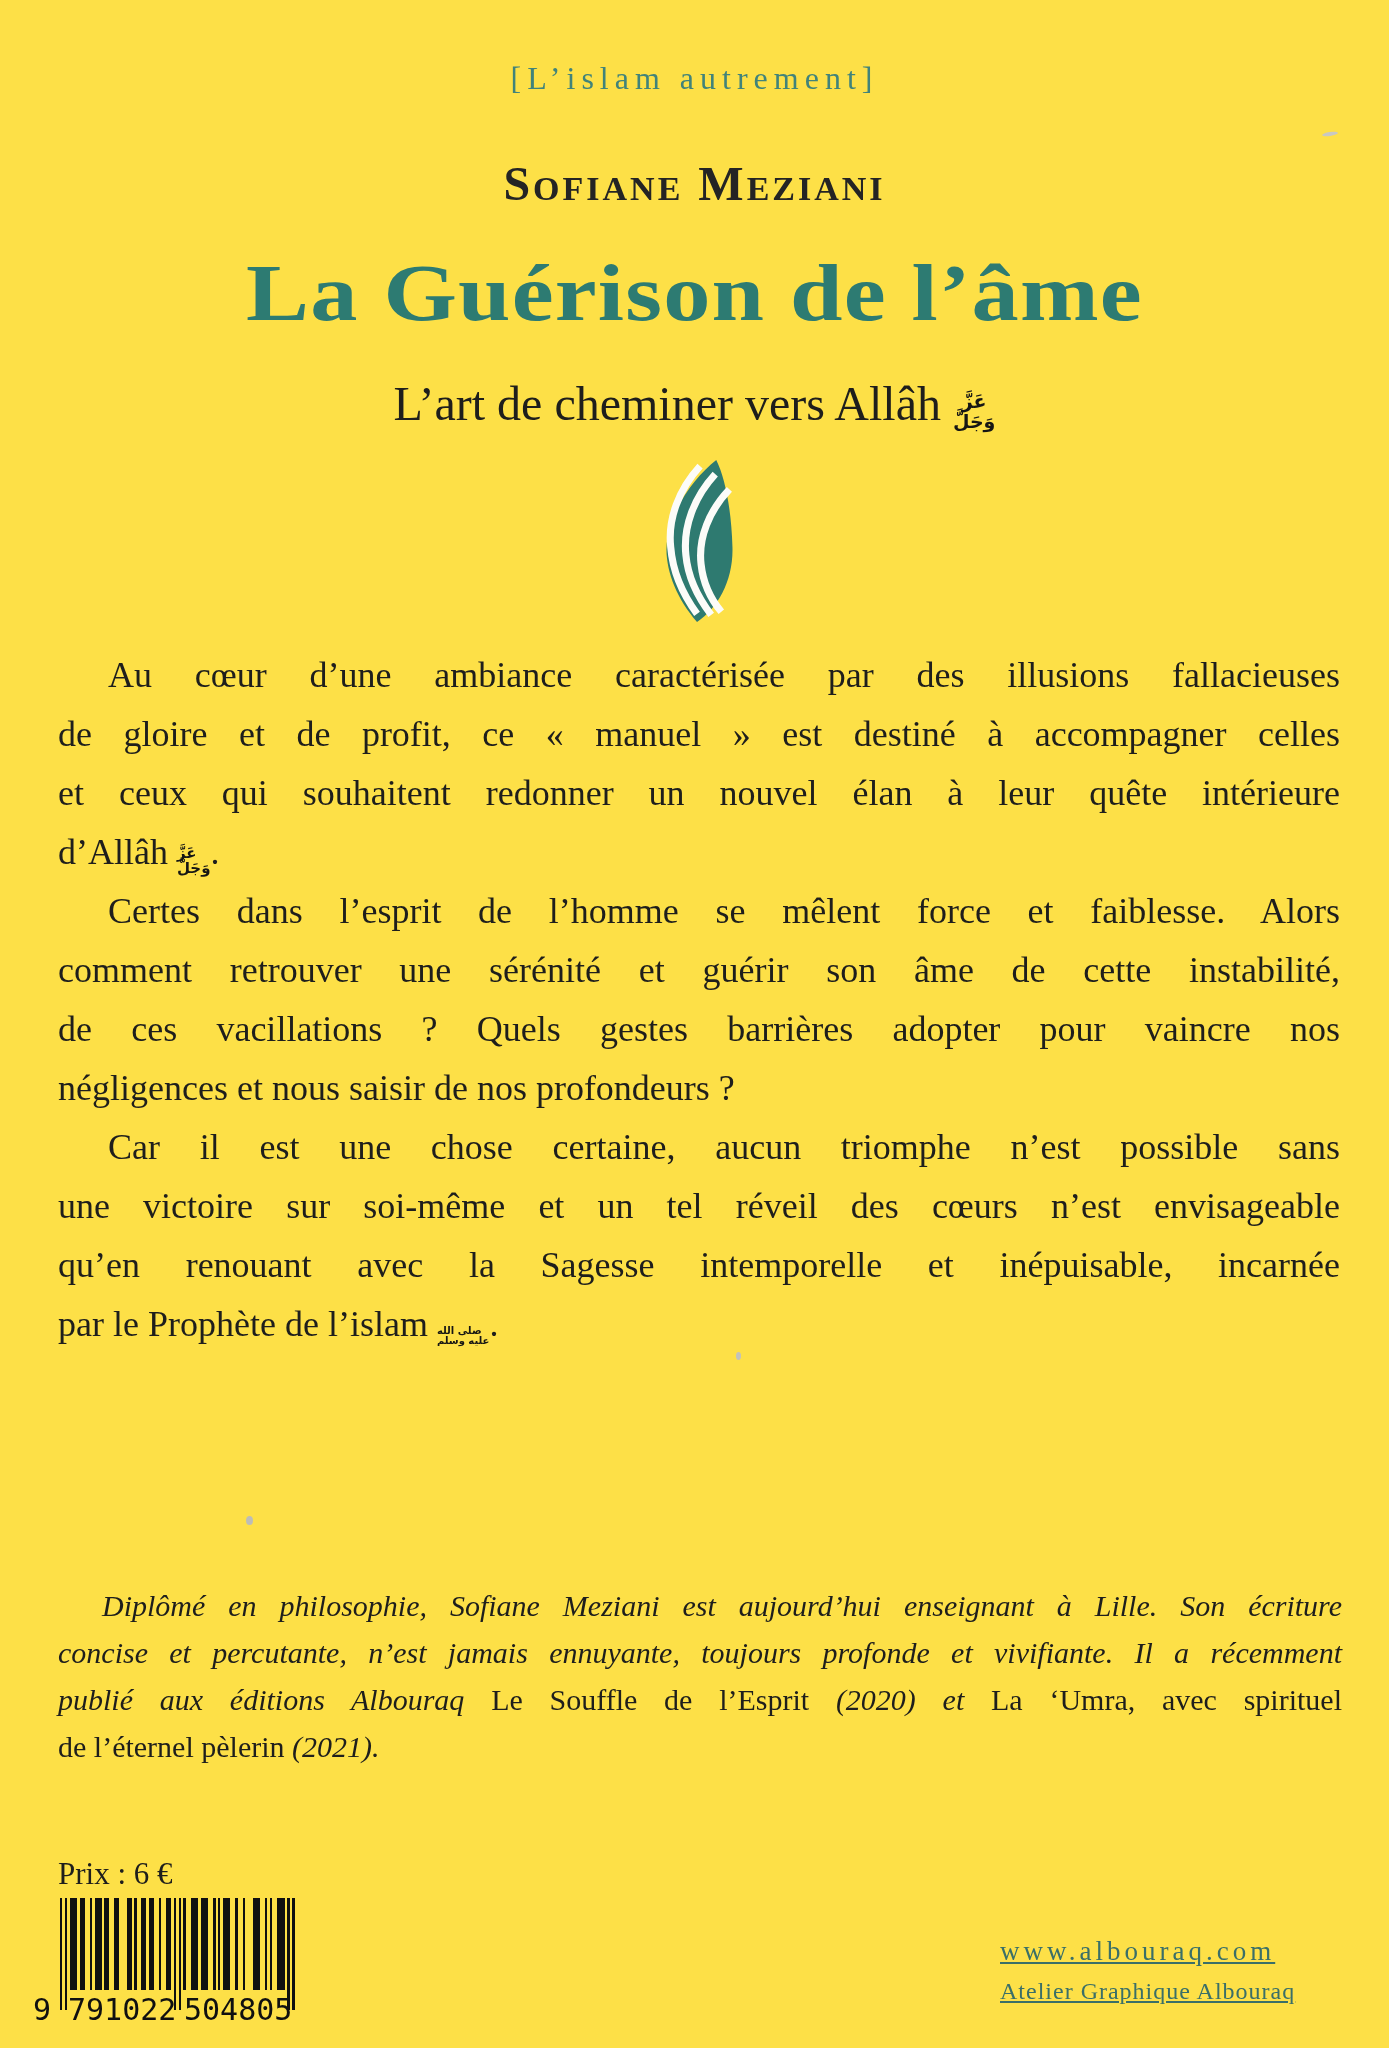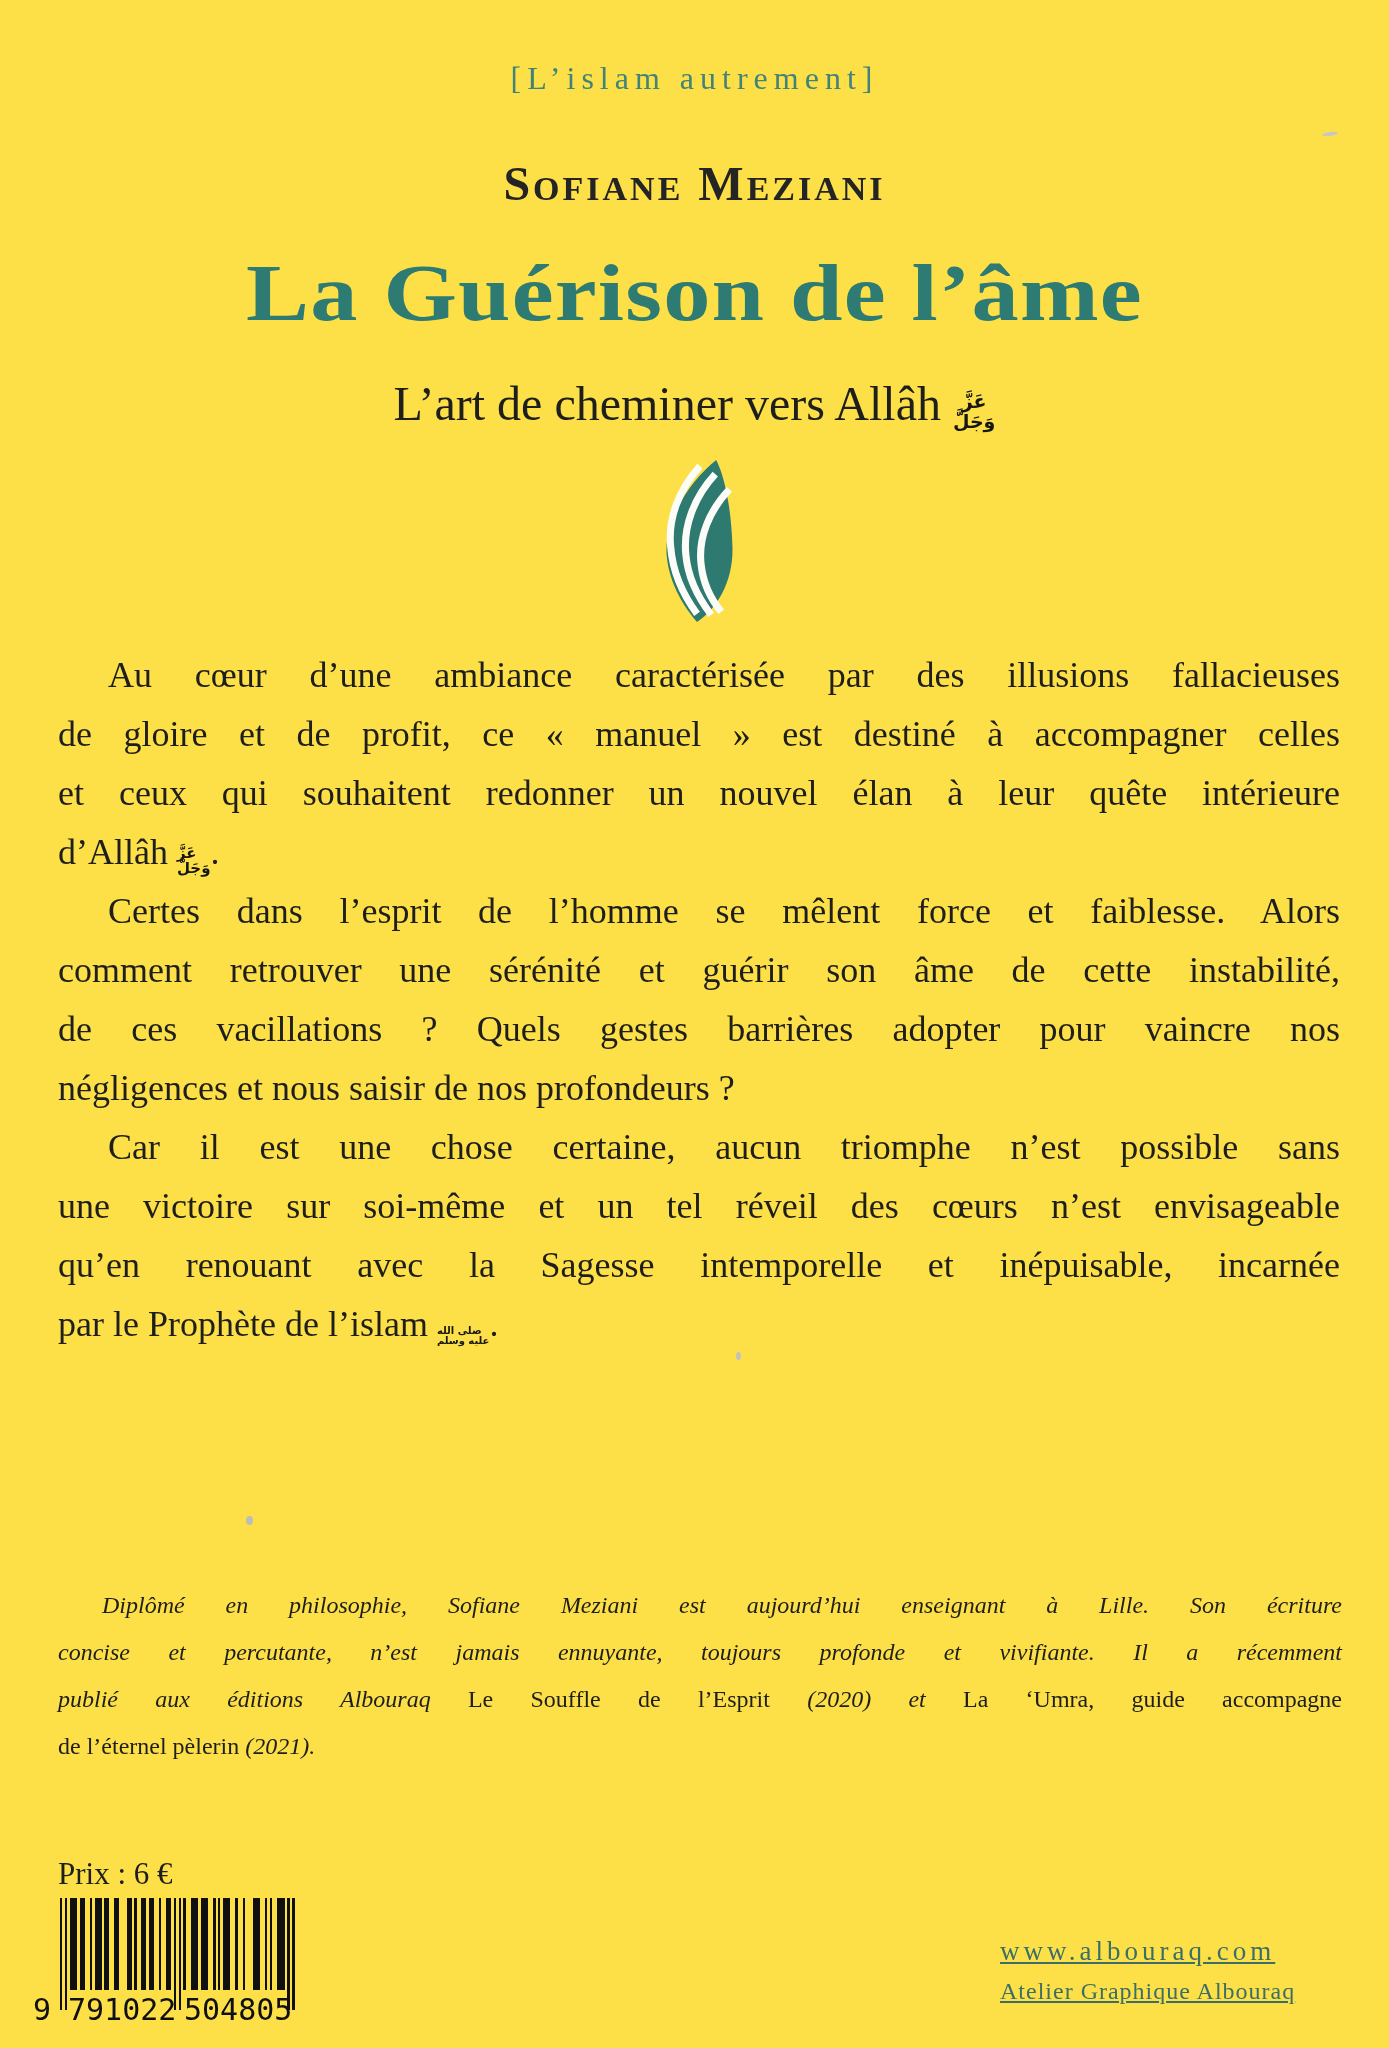--- a/index.html
+++ b/index.html
@@ -70,21 +70,21 @@
     text-align-last:justify;
     hyphens:none;
   }
   .tline.last{text-align-last:left;}
   .tline.first{text-indent:50px;}
   .bodytext .astack{font-size:15px;line-height:1.0;vertical-align:-9px;}
   .astack.small{font-size:10px;vertical-align:-8px;}
   
   .bio{
     position:absolute;top:1582px;left:58px;width:1284px;
-    font-size:24px;line-height:47px;
+    font-size:30px;line-height:47px;
     font-style:italic;
   }
   .bio .tline.first{text-indent:44px;}
   .rm{font-style:normal;}
   
   .price{
     position:absolute;top:1856px;left:58px;
     font-size:31px;
   }
   .barcode{
@@ -158,21 +158,21 @@
         <div class="tline first">Car il est une chose certaine, aucun triomphe n’est possible sans</div>
         <div class="tline">une victoire sur soi-même et un tel réveil des cœurs n’est envisageable</div>
         <div class="tline">qu’en renouant avec la Sagesse intemporelle et inépuisable, incarnée</div>
         <div class="tline last">par le Prophète de l’islam <span class="astack small"><div>صلى الله</div><div>عليه وسلم</div></span>.</div>
       </div>
   </div>
 
   <div class="bio">
       <div class="tline first">Diplômé en philosophie, Sofiane Meziani est aujourd’hui enseignant à Lille. Son écriture</div>
       <div class="tline">concise et percutante, n’est jamais ennuyante, toujours profonde et vivifiante. Il a récemment</div>
-      <div class="tline">publié aux éditions Albouraq <span class="rm">Le Souffle de l’Esprit </span>(2020) et <span class="rm">La ‘Umra, guide accompagne</span></div>
+      <div class="tline">publié aux éditions Albouraq <span class="rm">Le Souffle de l’Esprit </span>(2020) et <span class="rm">La ‘Umra, avec spirituel</span></div>
       <div class="tline last"><span class="rm">de l’éternel pèlerin </span>(2021).</div>
     </div>
 
   <div class="price">Prix : 6 €</div>
 
   <div class="barcode">
     <div class="bc-bars">
         <div class="bc-m bar tall"></div>
         <div class="bc-m tall"></div>
         <div class="bc-m bar tall"></div>

